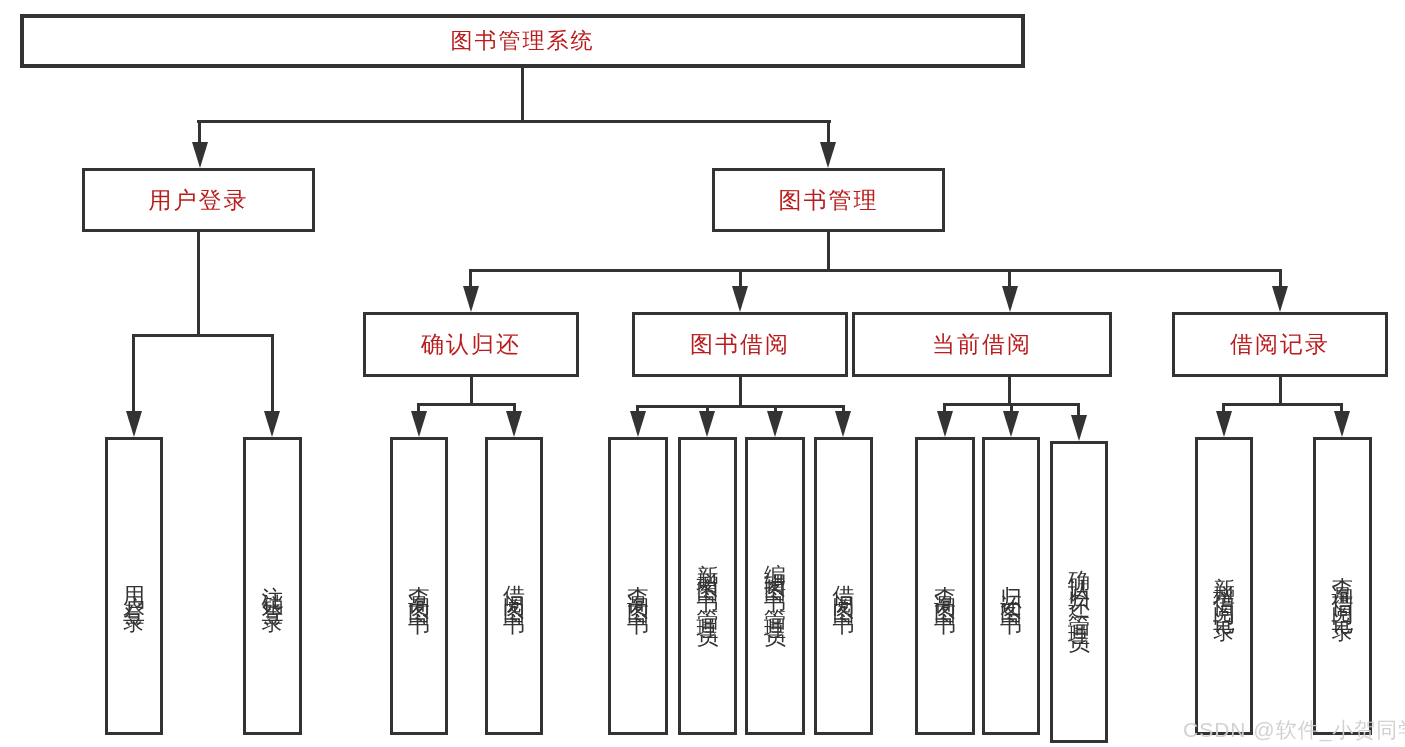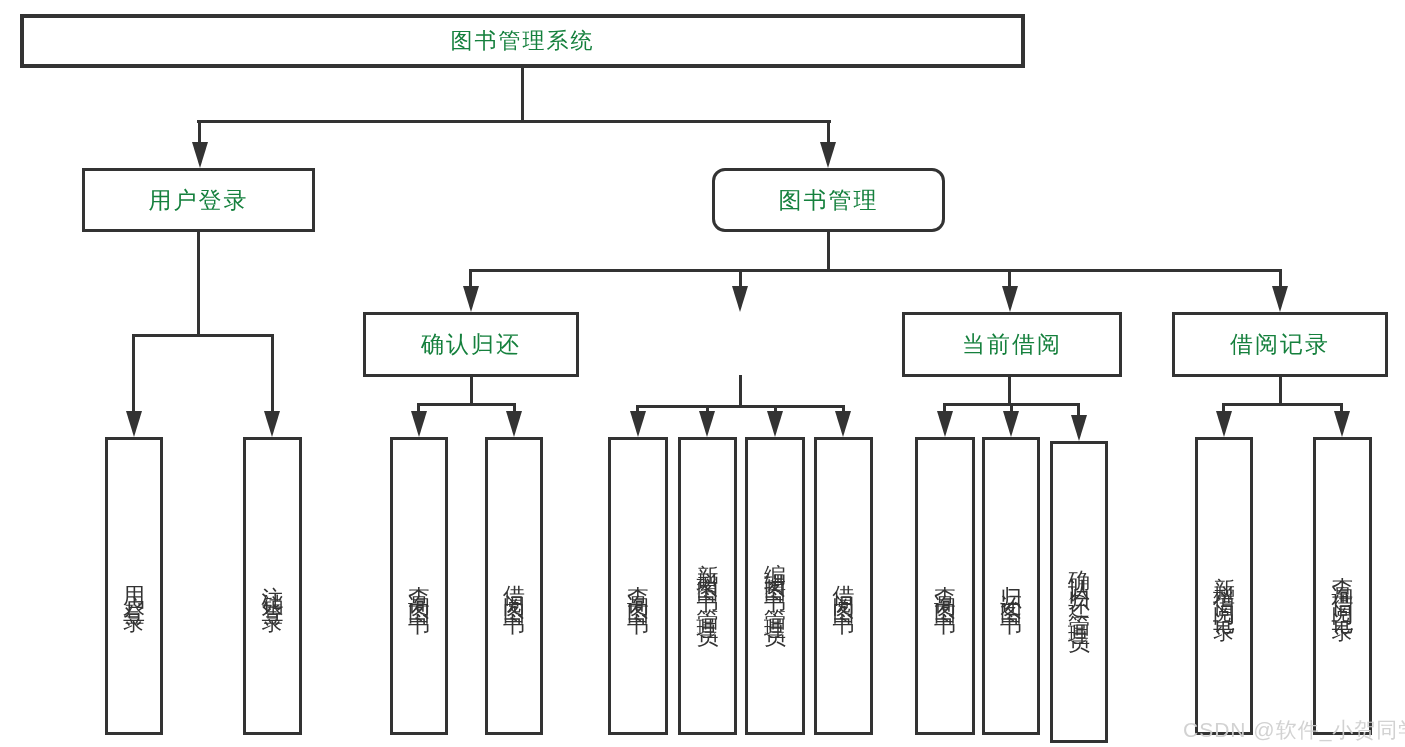--- a/index.html
+++ b/index.html
@@ -15,21 +15,21 @@
     position:absolute;
     box-sizing:border-box;
     border:3px solid #333333;
     background:#ffffff;
     display:flex;align-items:center;justify-content:center;
     color:#333333;
     z-index:2;
   }
   .node.root{border-width:4px;}
   .hlabel{
-    font-size:23px;letter-spacing:2px;color:#15803d;white-space:nowrap;text-align:center;
+    font-size:23px;letter-spacing:2px;color:#b91c1c;white-space:nowrap;text-align:center;
   }
   .root .hlabel{font-size:22px;}
   .vlabel{
     writing-mode:vertical-rl;
     text-orientation:mixed;
     font-size:22px;
     letter-spacing:9px;
     color:#333333;
     line-height:1;
     white-space:nowrap;
@@ -116,28 +116,31 @@
   <div class="v" style="left:1340px;top:403px;height:10px;"></div>
   <div class="a" style="left:1334px;top:411px;"></div>
 
   <div class="node root" style="left:20px;top:14px;width:1005px;height:54px;">
     <span class="hlabel">图书管理系统</span>
   </div>
 
   <div class="node" style="left:82px;top:168px;width:233px;height:64px;">
     <span class="hlabel">用户登录</span>
   </div>
-  <div class="node" style="left:712px;top:168px;width:233px;height:64px;border-radius:13px;">
+  <div class="node" style="left:712px;top:168px;width:233px;height:64px;">
     <span class="hlabel">图书管理</span>
   </div>
 
   <div class="node" style="left:363px;top:312px;width:216px;height:65px;">
     <span class="hlabel">确认归还</span>
   </div>
-  <div class="node" style="left:902px;top:312px;width:220px;height:65px;">
+  <div class="node" style="left:632px;top:312px;width:216px;height:65px;">
+    <span class="hlabel">图书借阅</span>
+  </div>
+  <div class="node" style="left:852px;top:312px;width:260px;height:65px;">
     <span class="hlabel">当前借阅</span>
   </div>
   <div class="node" style="left:1172px;top:312px;width:216px;height:65px;">
     <span class="hlabel">借阅记录</span>
   </div>
 
   <div class="node" style="left:105px;top:437px;width:58px;height:298px;">
     <span class="vlabel">用户登录</span>
   </div>
   <div class="node" style="left:243px;top:437px;width:59px;height:298px;">

